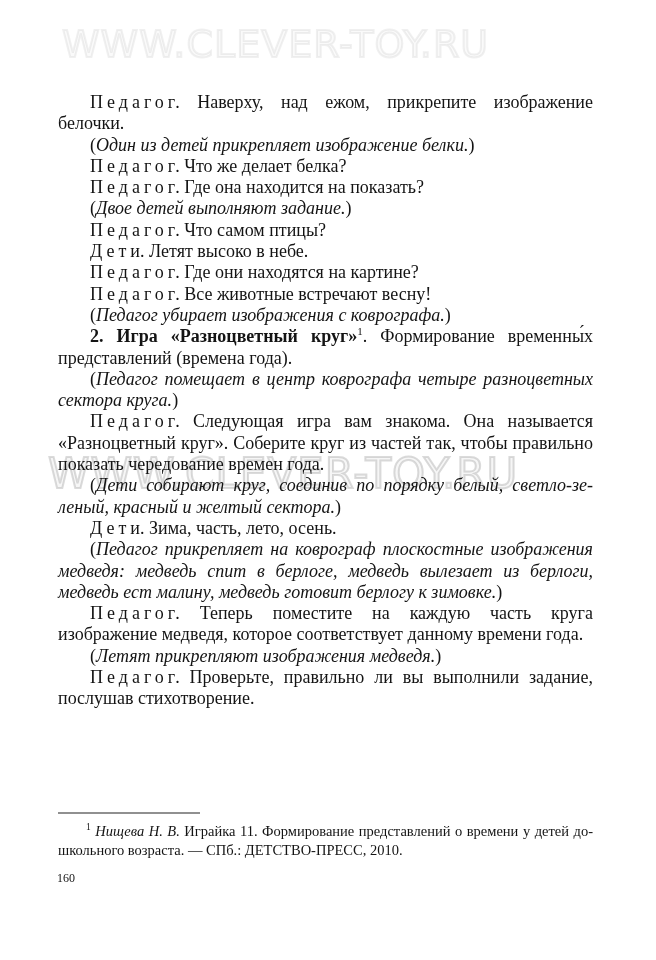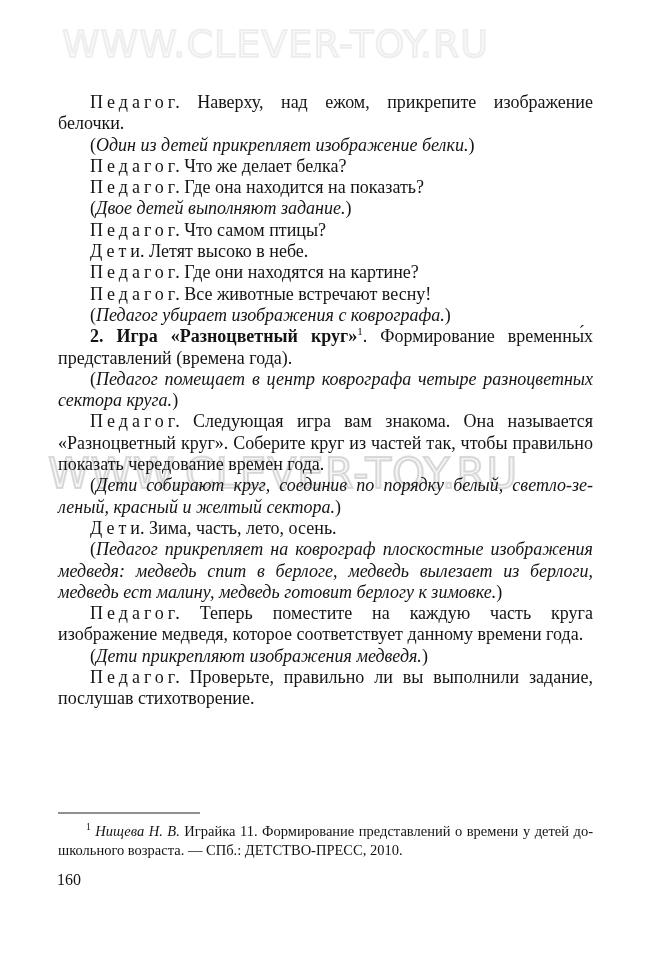--- a/index.html
+++ b/index.html
@@ -80,21 +80,21 @@
     font-size: 14.5px;
     line-height: 19px;
     text-indent: 28px;
   }
   .footnote .seg-sup { font-size: 9.5px; }
   
   .page-number {
     position: absolute;
     top: 871px;
     left: 57px;
-    font-size: 16px;
+    font-size: 12px;
     color: #141414;
   }
 </style>
 </head>
 <body>
 
 <div class="page">
 
   <div class="wm wm-top">WWW.CLEVER-TOY.RU</div>
 
@@ -111,21 +111,21 @@
       <p class="para"><span class="seg-speaker">Педагог</span><span class="seg-normal">. Где они находятся на картине?</span></p>
       <p class="para"><span class="seg-speaker">Педагог</span><span class="seg-normal">. Все животные встречают весну!</span></p>
       <p class="para"><span class="seg-normal">(</span><span class="seg-italic">Педагог убирает изображения с коврографа.</span><span class="seg-normal">)</span></p>
       <p class="para"><span class="seg-bold">2. Игра «Разноцветный круг»</span><span class="seg-sup">1</span><span class="seg-normal">. Формирование временны́х представлений (времена года).</span></p>
       <p class="para"><span class="seg-normal">(</span><span class="seg-italic">Педагог помещает в центр коврографа четыре разноцвет­ных сектора круга.</span><span class="seg-normal">)</span></p>
       <p class="para"><span class="seg-speaker">Педагог</span><span class="seg-normal">. Следующая игра вам знакома. Она называется «Разноцветный круг». Соберите круг из частей так, чтобы пра­вильно показать чередование времен года.</span></p>
       <p class="para"><span class="seg-normal">(</span><span class="seg-italic">Дети собирают круг, соединив по порядку белый, светло-зе­леный, красный и желтый сектора.</span><span class="seg-normal">)</span></p>
       <p class="para"><span class="seg-speaker">Дети</span><span class="seg-normal">. Зима, часть, лето, осень.</span></p>
       <p class="para"><span class="seg-normal">(</span><span class="seg-italic">Педагог прикрепляет на коврограф плоскостные изображе­ния медведя: медведь спит в берлоге, медведь вылезает из берло­ги, медведь ест малину, медведь готовит берлогу к зимовке.</span><span class="seg-normal">)</span></p>
       <p class="para"><span class="seg-speaker">Педагог</span><span class="seg-normal">. Теперь поместите на каждую часть круга изображение медведя, которое соответствует данному вре­мени года.</span></p>
-      <p class="para"><span class="seg-normal">(</span><span class="seg-italic">Дети прикрепляют изображения медведя.</span><span class="seg-normal">)</span></p>
+      <p class="para"><span class="seg-normal">(</span><span class="seg-italic">Летят прикрепляют изображения медведя.</span><span class="seg-normal">)</span></p>
       <p class="para"><span class="seg-speaker">Педагог</span><span class="seg-normal">. Проверьте, правильно ли вы выполнили зада­ние, послушав стихотворение.</span></p>
     </div>
 
   <div class="footnote-rule"></div>
 
   <div class="footnote">
       <p class="para"><span class="seg-sup">1</span><span class="seg-italic"> Нищева Н. В.</span><span class="seg-normal"> Играйка 11. Формирование представлений о времени у детей до­школьного возраста. — СПб.: ДЕТСТВО-ПРЕСС, 2010.</span></p>
     </div>
 
   <div class="page-number">160</div>

